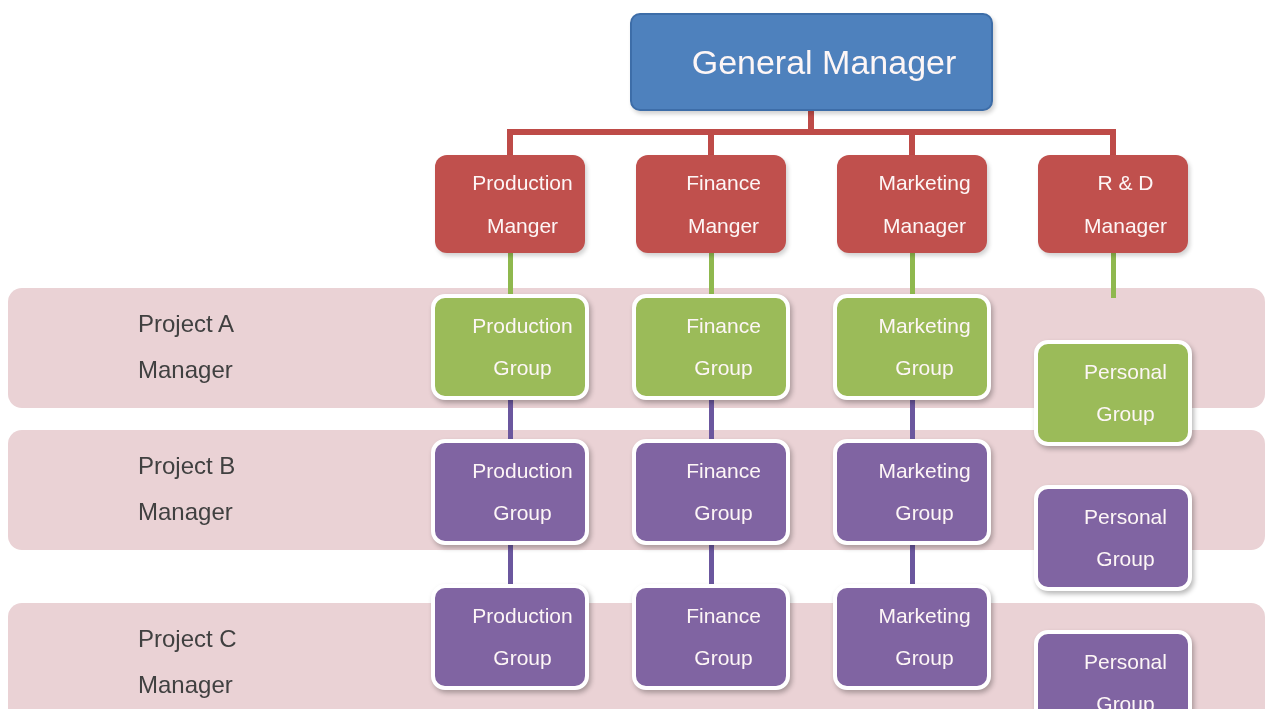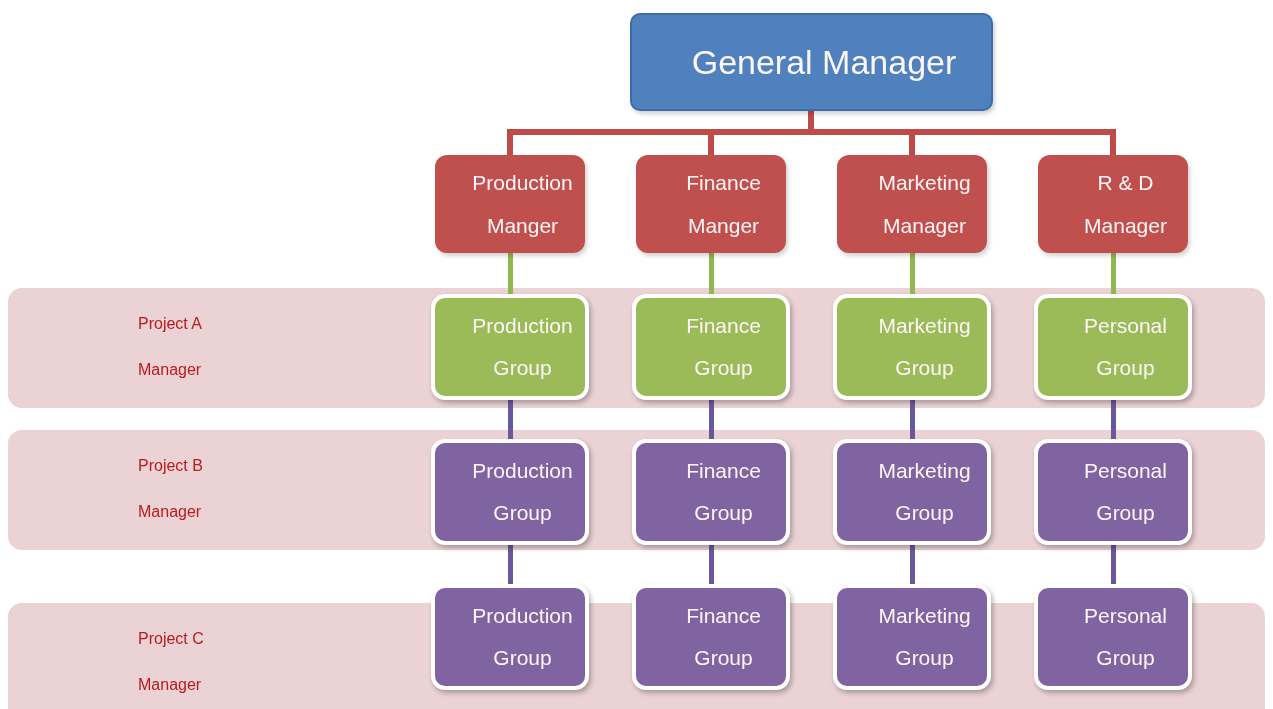--- a/index.html
+++ b/index.html
@@ -23,23 +23,23 @@
     left: 8px;
     width: 1257px;
     background: #EAD2D5;
     border-radius: 14px;
     z-index: 1;
   }
   .band-label {
     position: absolute;
     left: 130px;
     top: 13px;
-    font-size: 16px;
+    font-size: 24px;
     line-height: 46px;
-    color: #b91c1c;
+    color: #404040;
     white-space: pre-line;
   }
 
   
   .conn { position: absolute; z-index: 2; }
   .conn-red    { background: #BE4B48; }
   .conn-green  { background: #8FB84E; }
   .conn-purple { background: #6B579E; }
 
   
@@ -80,21 +80,21 @@
     line-height: 42px;
     box-shadow: 2px 3px 5px rgba(0,0,0,0.28);
   }
   .grp-green  { background: #9BBB59; }
   .grp-purple { background: #8064A2; }
 
   
   .col1.mgr-node { left: 435px; }  .col2.mgr-node { left: 636px; }
   .col3.mgr-node { left: 837px; }  .col4.mgr-node { left: 1038px; }
   .col1.grp-node { left: 431px; }  .col2.grp-node { left: 632px; }
-  .col3.grp-node { left: 833px; }  .col4.grp-node { left: 1034px; }
+  .col3.grp-node { left: 833px; }  .col4.grp-node { left: 1034px; margin-top: 46px; }
 </style>
 </head>
 <body>
 
 <div class="canvas">
 
   <div class="band" style="top:288px; height:120px;">
     <div class="band-label">Project A
 Manager</div>
   </div>

